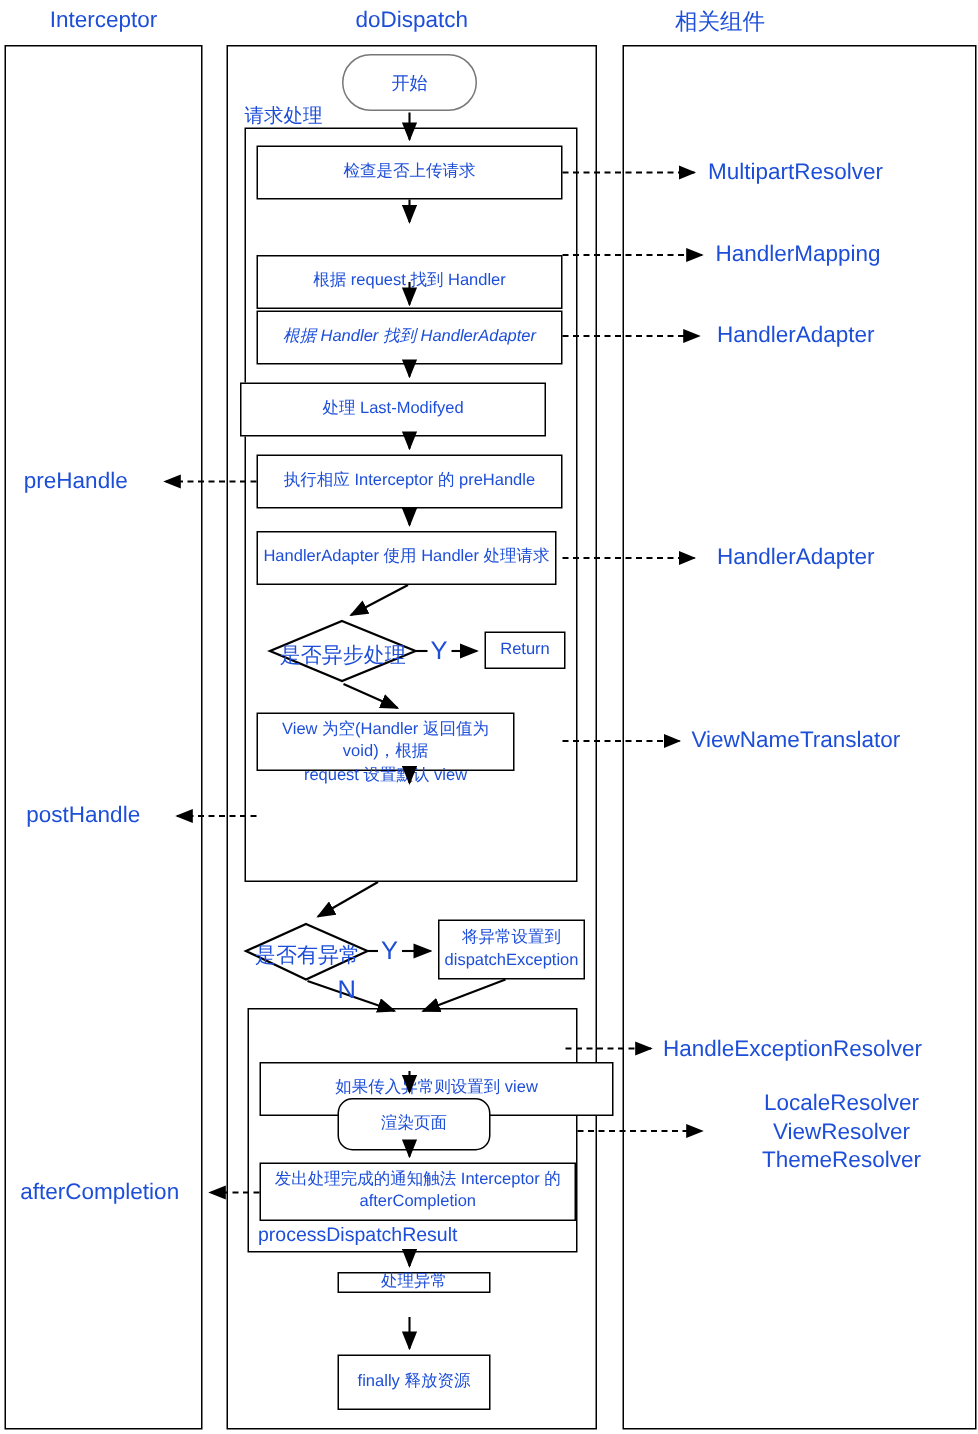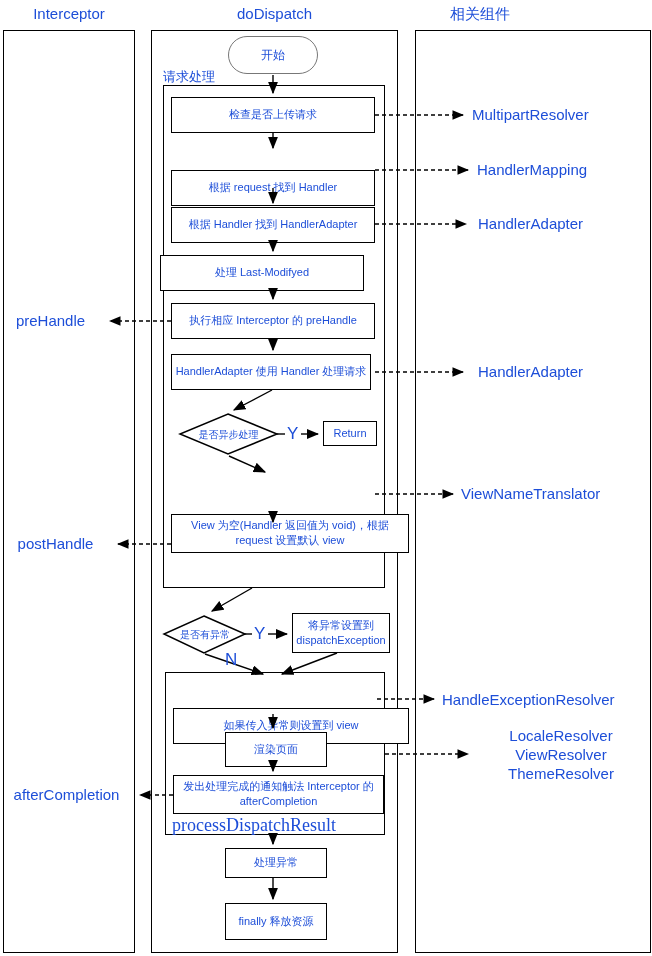--- a/index.html
+++ b/index.html
@@ -5,21 +5,21 @@
   html,body{margin:0;padding:0;background:#fff;}
   #canvas{position:relative;width:652px;height:956px;background:#fff;
           font-family:"Liberation Sans",sans-serif;color:#1d4ed8;overflow:hidden;}
   .colbox{position:absolute;border:1.5px solid #000;background:transparent;box-sizing:border-box;}
   .hdr{position:absolute;font-size:15px;text-align:center;}
   .frame{position:absolute;border:1.5px solid #000;box-sizing:border-box;}
   .framelbl{position:absolute;font-size:13px;}
   .box{position:absolute;border:1.5px solid #000;background:#fff;box-sizing:border-box;
        display:flex;align-items:center;justify-content:center;text-align:center;
        font-size:11px;line-height:1.4;z-index:1;padding:1px 3px;}
-  .dlbl{position:absolute;font-size:10px;text-align:center;z-index:6;}
+  .dlbl{position:absolute;font-size:14px;text-align:center;z-index:6;}
   .yn{position:absolute;font-size:17px;z-index:6;}
   .sidelbl{position:absolute;font-size:15px;z-index:6;white-space:nowrap;}
   .rightalign{text-align:center;}
   .compgroup{position:absolute;font-size:15px;line-height:19px;text-align:center;z-index:6;}
   #connectors{position:absolute;left:0;top:0;z-index:5;pointer-events:none;}
   .sline{stroke:#000;stroke-width:1.4;fill:none;}
   .dline{stroke:#000;stroke-width:1.3;fill:none;stroke-dasharray:4 3;}
   .diamond{fill:#fff;stroke:#000;stroke-width:1.5;}
 </style>
 </head>
@@ -35,48 +35,48 @@
   <div class="colbox" style="left:151px;top:30px;width:247px;height:923px;"></div>
   <div class="colbox" style="left:415px;top:30px;width:236px;height:923px;"></div>
 
   <div class="box" style="left:228px;top:36px;width:90px;height:38px;border-radius:19px;border-color:#777;font-size:12px;">开始</div>
 
   <div class="framelbl" style="left:163px;top:68px;">请求处理</div>
   <div class="frame" style="left:163px;top:85px;width:222px;height:503px;"></div>
 
   <div class="box" style="left:171px;top:97px;width:204px;height:36px;">检查是否上传请求</div>
   <div class="box" style="left:171px;top:152px;width:204px;height:36px;margin-top:18px;">根据 request 找到 Handler</div>
-  <div class="box" style="left:171px;top:207px;width:204px;height:36px;">根据 Handler 找到 HandlerAdapter</div>
+  <div class="box" style="left:171px;top:207px;width:204px;height:36px;font-style:italic;">根据 Handler 找到 HandlerAdapter</div>
   <div class="box" style="left:160px;top:255px;width:204px;height:36px;">处理 Last-Modifyed</div>
   <div class="box" style="left:171px;top:303px;width:204px;height:36px;">执行相应 Interceptor 的 preHandle</div>
   <div class="box" style="left:171px;top:354px;width:200px;height:36px;">HandlerAdapter 使用 Handler 处理请求</div>
 
   <div class="box" style="left:323px;top:421px;width:54px;height:25px;">Return</div>
 
-  <div class="box" style="left:171px;top:475px;width:238px;height:39px;display:block;padding-top:3px;margin-top:39px;">
+  <div class="box" style="left:171px;top:475px;width:172px;height:39px;display:block;padding-top:3px;">
     <span style="display:block;">View 为空(Handler 返回值为 void)，根据</span>
     <span style="display:block;">request 设置默认 view</span>
   </div>
 
   <div class="box" style="left:292px;top:613px;width:98px;height:40px;display:block;padding-top:4px;">
     <span style="display:block;">将异常设置到</span>
     <span style="display:block;">dispatchException</span>
   </div>
 
   <div class="frame" style="left:165px;top:672px;width:220px;height:163px;"></div>
-  <div class="framelbl" style="left:172px;top:815px;font-size:18px;z-index:2;font-family:Liberation Serif, serif;">processDispatchResult</div>
+  <div class="framelbl" style="left:172px;top:815px;font-size:13px;z-index:2;">processDispatchResult</div>
 
   <div class="box" style="left:173px;top:678px;width:236px;height:36px;margin-top:30px;">如果传入异常则设置到 view</div>
-  <div class="box" style="left:225px;top:732px;width:102px;height:35px;">渲染页面</div>
+  <div class="box" style="left:225px;top:732px;width:102px;height:35px;border-radius:10px;">渲染页面</div>
   <div class="box" style="left:173px;top:775px;width:211px;height:39px;display:block;padding-top:3px;">
     <span style="display:block;">发出处理完成的通知触法 Interceptor 的</span>
     <span style="display:block;">afterCompletion</span>
   </div>
 
-  <div class="box" style="left:225px;top:848px;width:102px;height:30px;">处理异常</div>
+  <div class="box" style="left:225px;top:848px;width:102px;height:14px;">处理异常</div>
   <div class="box" style="left:225px;top:903px;width:102px;height:37px;">finally 释放资源</div>
 
   <svg id="connectors" width="652" height="956" viewBox="0 0 652 956">
     <defs>
       <marker id="ah" viewBox="0 0 10 8" refX="9" refY="4" markerWidth="9" markerHeight="7.2" orient="auto">
         <path d="M0,0 L10,4 L0,8 z" fill="#000"></path>
       </marker>
     </defs>
 
     <g>

